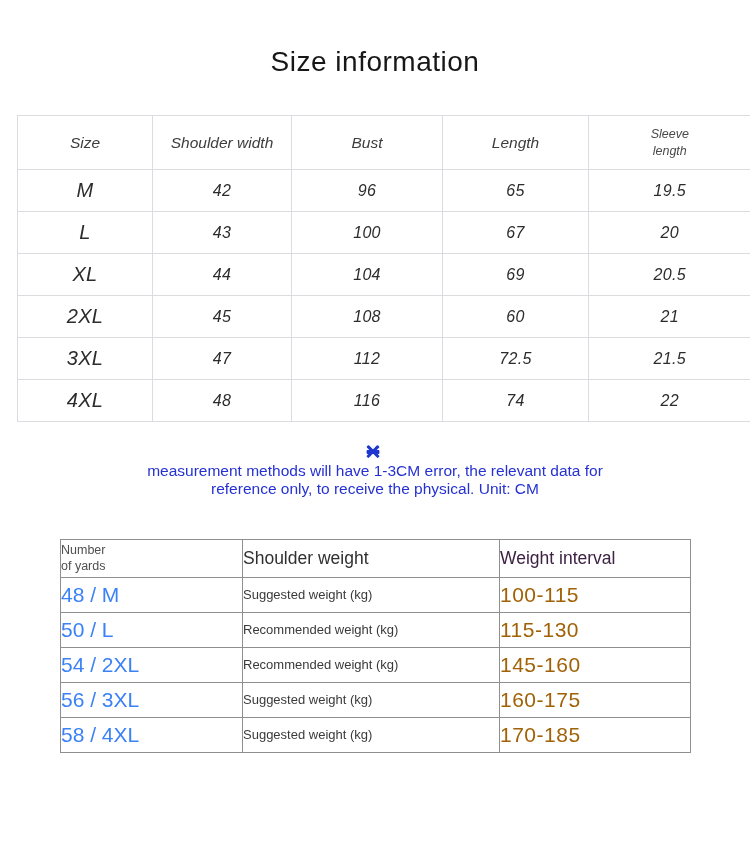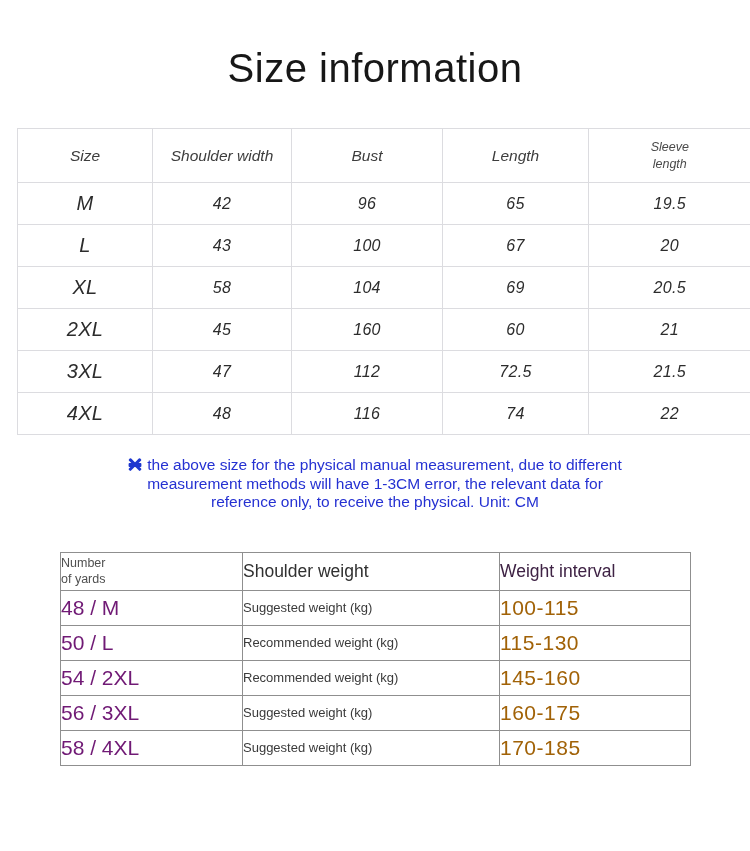--- a/index.html
+++ b/index.html
@@ -3,21 +3,21 @@
 <meta charset="utf-8">
 <style>
   html,body{margin:0;padding:0;background:#ffffff;}
   body{
     width:750px;height:851px;overflow:hidden;position:relative;
     font-family:"Liberation Sans","DejaVu Sans",sans-serif;
     -webkit-font-smoothing:antialiased;
   }
   .title{
     margin:0;padding-top:46px;text-align:center;
-    font-size:40px;font-weight:500;color:#171717;letter-spacing:.5px;
+    font-size:28px;font-weight:500;color:#171717;letter-spacing:.5px;
   }
 
   
   table{border-collapse:collapse;table-layout:fixed;}
   .t1{
     width:733px;margin:37px 0 0 17px;font-style:italic;
   }
   .t1 th,.t1 td{
     border:1px solid #dcdce0;text-align:center;vertical-align:middle;
     padding:0;background:#fff;
@@ -51,21 +51,21 @@
   }
   .t2 th,.t2 td{
     border:1px solid #8f8f8f;text-align:left;vertical-align:middle;
     padding:0;background:#fff;
   }
   .t2 thead th{height:37px;}
   .t2 thead th.c1{font-size:12.5px;line-height:1.3;font-weight:400;color:#4f4f4f;}
   .t2 thead th.c2{font-size:17.5px;font-weight:500;color:#303030;}
   .t2 thead th.c3{font-size:17.5px;font-weight:500;color:#3e2244;}
   .t2 tbody td{height:34px;}
-  .t2 tbody td.c1{font-size:21px;color:#701a75;}
+  .t2 tbody td.c1{font-size:21px;color:#3b82f6;}
   .t2 tbody td.c2{font-size:13px;color:#3a3a3a;}
   .t2 tbody td.c3{font-size:21px;color:#a16207;letter-spacing:.5px;}
 </style>
 </head>
 <body>
 
 <div class="page">
 
   <h1 class="title">Size information</h1>
 
@@ -99,29 +99,29 @@
       </tr>
       <tr>
         <td class="szc">L</td>
         <td>43</td>
         <td>100</td>
         <td>67</td>
         <td>20</td>
       </tr>
       <tr>
         <td class="szc">XL</td>
-        <td>58</td>
+        <td>44</td>
         <td>104</td>
         <td>69</td>
         <td>20.5</td>
       </tr>
       <tr>
         <td class="szc">2XL</td>
         <td>45</td>
-        <td>160</td>
+        <td>108</td>
         <td>60</td>
         <td>21</td>
       </tr>
       <tr>
         <td class="szc">3XL</td>
         <td>47</td>
         <td>112</td>
         <td>72.5</td>
         <td>21.5</td>
       </tr>
@@ -130,21 +130,21 @@
         <td>48</td>
         <td>116</td>
         <td>74</td>
         <td>22</td>
       </tr>
     </tbody>
   </table>
 
   <div class="note">
     <div class="note-line">
-      <span class="ref-icon"><i></i><i></i><i></i></span><span>the above size for the physical manual measurement, due to different</span>
+      <span class="ref-icon"><i></i><i></i><i></i></span>
     </div>
     <div class="note-line">measurement methods will have 1-3CM error, the relevant data for</div>
     <div class="note-line">reference only, to receive the physical. Unit: CM</div>
   </div>
 
   <table class="t2">
     <colgroup>
       <col style="width:182px">
         <col style="width:257px">
         <col style="width:191px">

